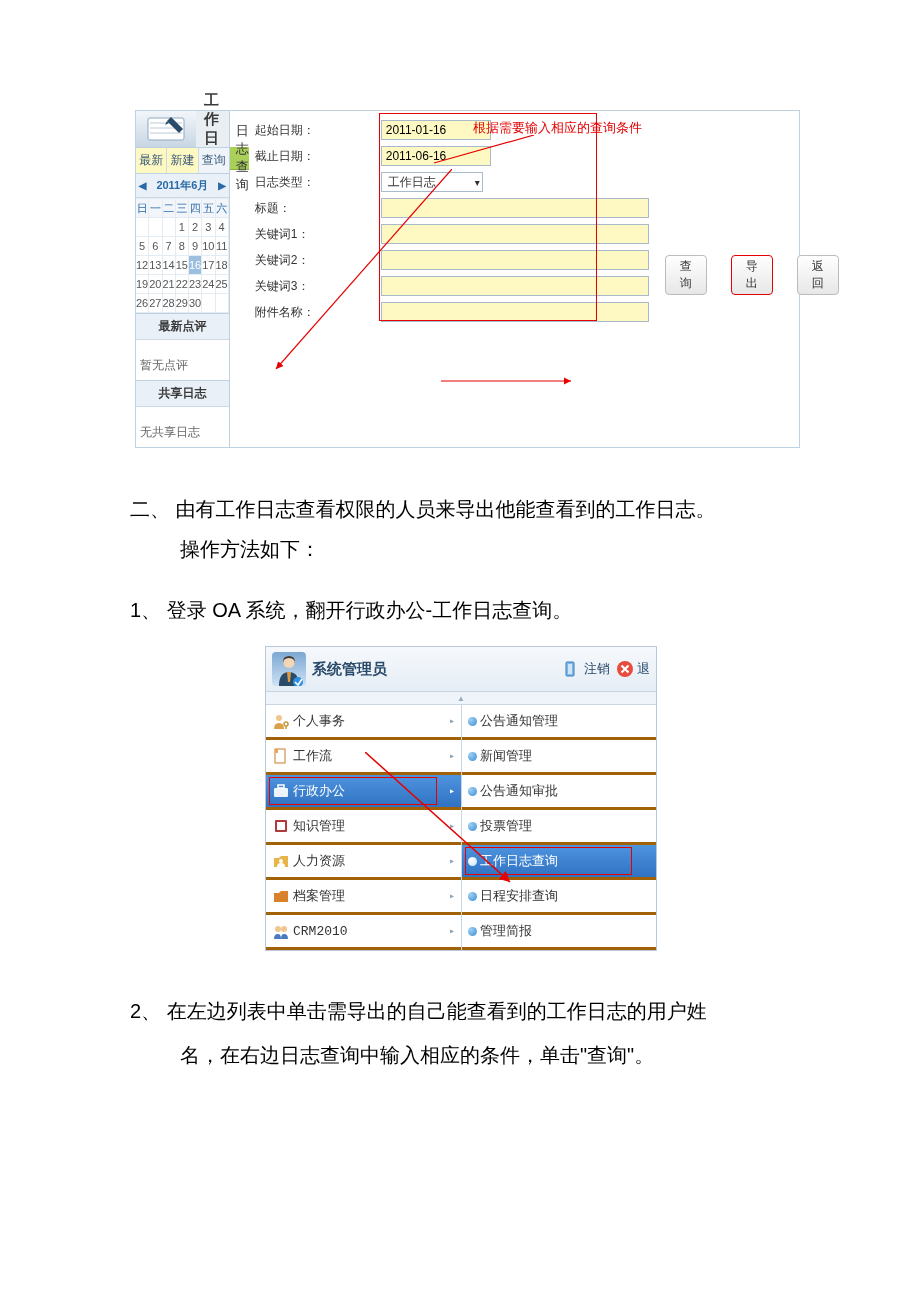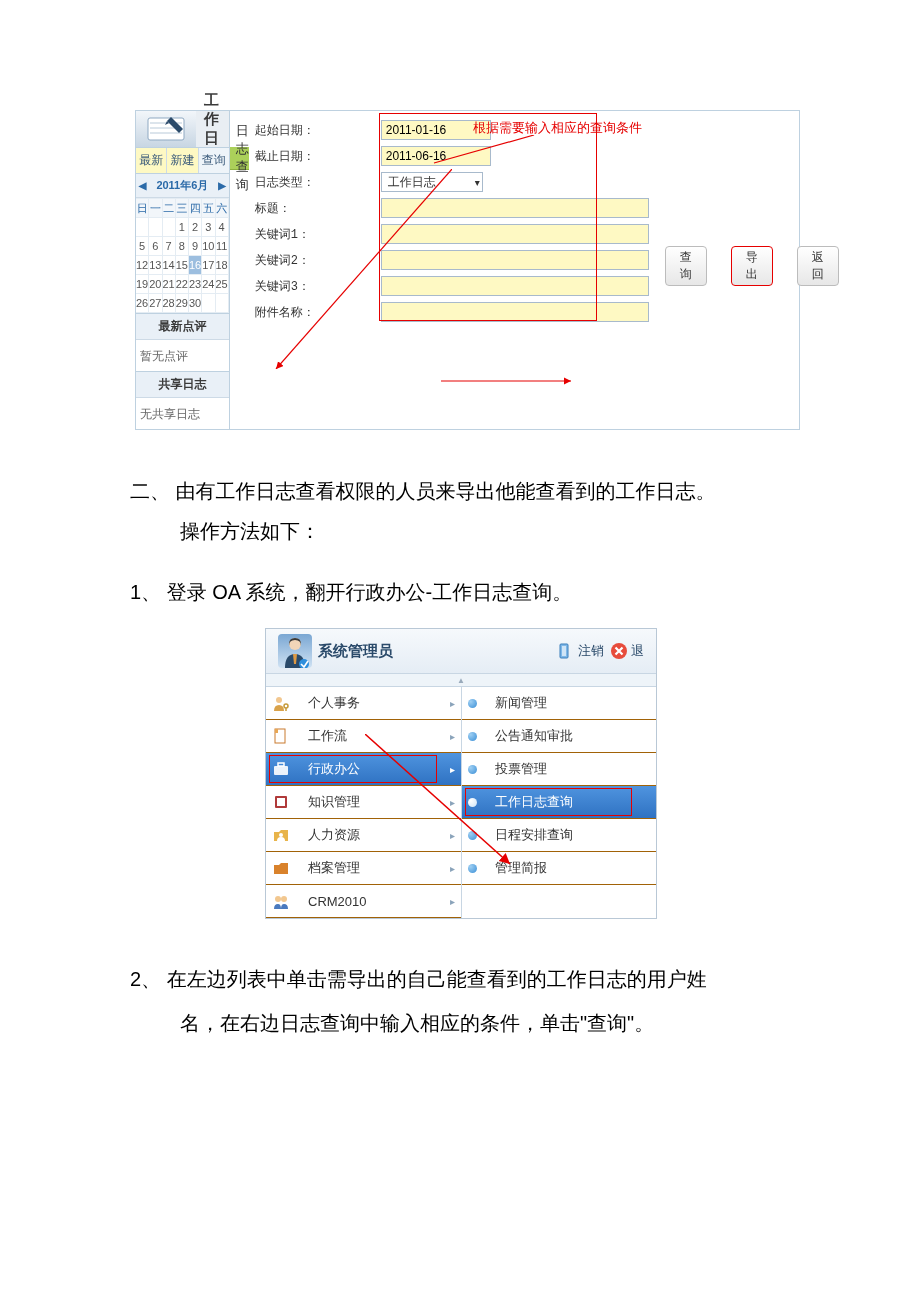--- a/index.html
+++ b/index.html
@@ -103,21 +103,21 @@
   }
   .sub-section .hd {
     background:#e9f0f7;
     text-align:center;
     padding:4px 0;
     color:#3a3a3a;
     font-weight:bold;
     border-bottom:1px solid #cddae6;
   }
   .sub-section .body {
-    padding:8px 4px 6px;
+    padding:17px 4px 6px;
     color:#666;
     font-size:12px;
     min-height:14px;
   }
 
   .shot1 .right-pane {
     flex:1;
     position:relative;
     display:flex;
     flex-direction:row;
@@ -152,21 +152,21 @@
     position:absolute;
     left:130px; right:60px; top:2px; height:206px;
     border:1px solid #e60000;
     pointer-events:none;
     z-index:2;
   }
   .form-row {
     display:flex; align-items:center;
     height:26px;
   }
-  .form-row .lbl { width:126px; color:#333;font-family:Liberation Mono, monospace; }
+  .form-row .lbl { width:126px; color:#333; }
   .form-row input[type="text"] {
     border:1px solid #a8bacc; height:18px;
     padding:0 4px; font-size:12px;
     width: 258px;
     background:#fef9c3;
   }
   .form-row input.short { width:100px; }
   .form-row .sel {
     border:1px solid #a8bacc; height:18px;
     padding:0 2px 0 6px; width:92px;
@@ -242,21 +242,21 @@
     border:1px solid #b9c8d6;
     font-size:13px;
     color:#333;
   }
   .shot2 .user-bar {
     height:44px;
     background:linear-gradient(#f6f9fc,#e5edf5);
     border-bottom:1px solid #c8d6e3;
     display:flex;
     align-items:center;
-    padding:0 12px;
+    padding:0 6px;
     gap:6px;
   }
   .avatar {
     width:34px; height:34px;
     background:linear-gradient(#7aa7d3,#cfe2f3);
     border-radius:4px;
     display:flex; align-items:flex-end; justify-content:center;
     overflow:hidden;
     position:relative;
   }
@@ -277,23 +277,24 @@
   }
   .nav-body {
     display:flex;
   }
   .nav-col-left { width:195px; border-right:1px solid #c8d6e3; }
   .nav-col-right { flex:1; }
   .nav-item {
     height:32px;
     display:flex; align-items:center;
     padding:0 6px;
-    border-bottom:1px solid #a16207;
-    gap:18px;
+    border-bottom:3px solid #a16207;
+    gap:3px;
     position:relative;
+    font-family:Liberation Mono, monospace;
   }
   .nav-item .chev {
     position:absolute; right:6px;
     color:#8aa3ba; font-size:10px;
   }
   .nav-item.selected {
     background:linear-gradient(#4f94df,#2f72c2);
     color:#fff;
   }
   .nav-item.selected .chev { color:#fff; }
@@ -596,20 +597,24 @@
                   <path d="M2 17 Q2 12 6 12 Q9 12 9 17 M9 17 Q9 12 12 12 Q16 12 16 17" fill="#4a7abf"></path>
                 </svg>
               </span>
               <span>CRM2010</span>
               <span class="chev">▸</span>
             </div>
           </div>
       <div class="nav-col-right" id="nav-right">
             <div class="nav-item">
               <span class="bullet"></span>
+              <span>公告通知管理</span>
+            </div>
+            <div class="nav-item">
+              <span class="bullet"></span>
               <span>新闻管理</span>
             </div>
             <div class="nav-item">
               <span class="bullet"></span>
               <span>公告通知审批</span>
             </div>
             <div class="nav-item">
               <span class="bullet"></span>
               <span>投票管理</span>
             </div>

